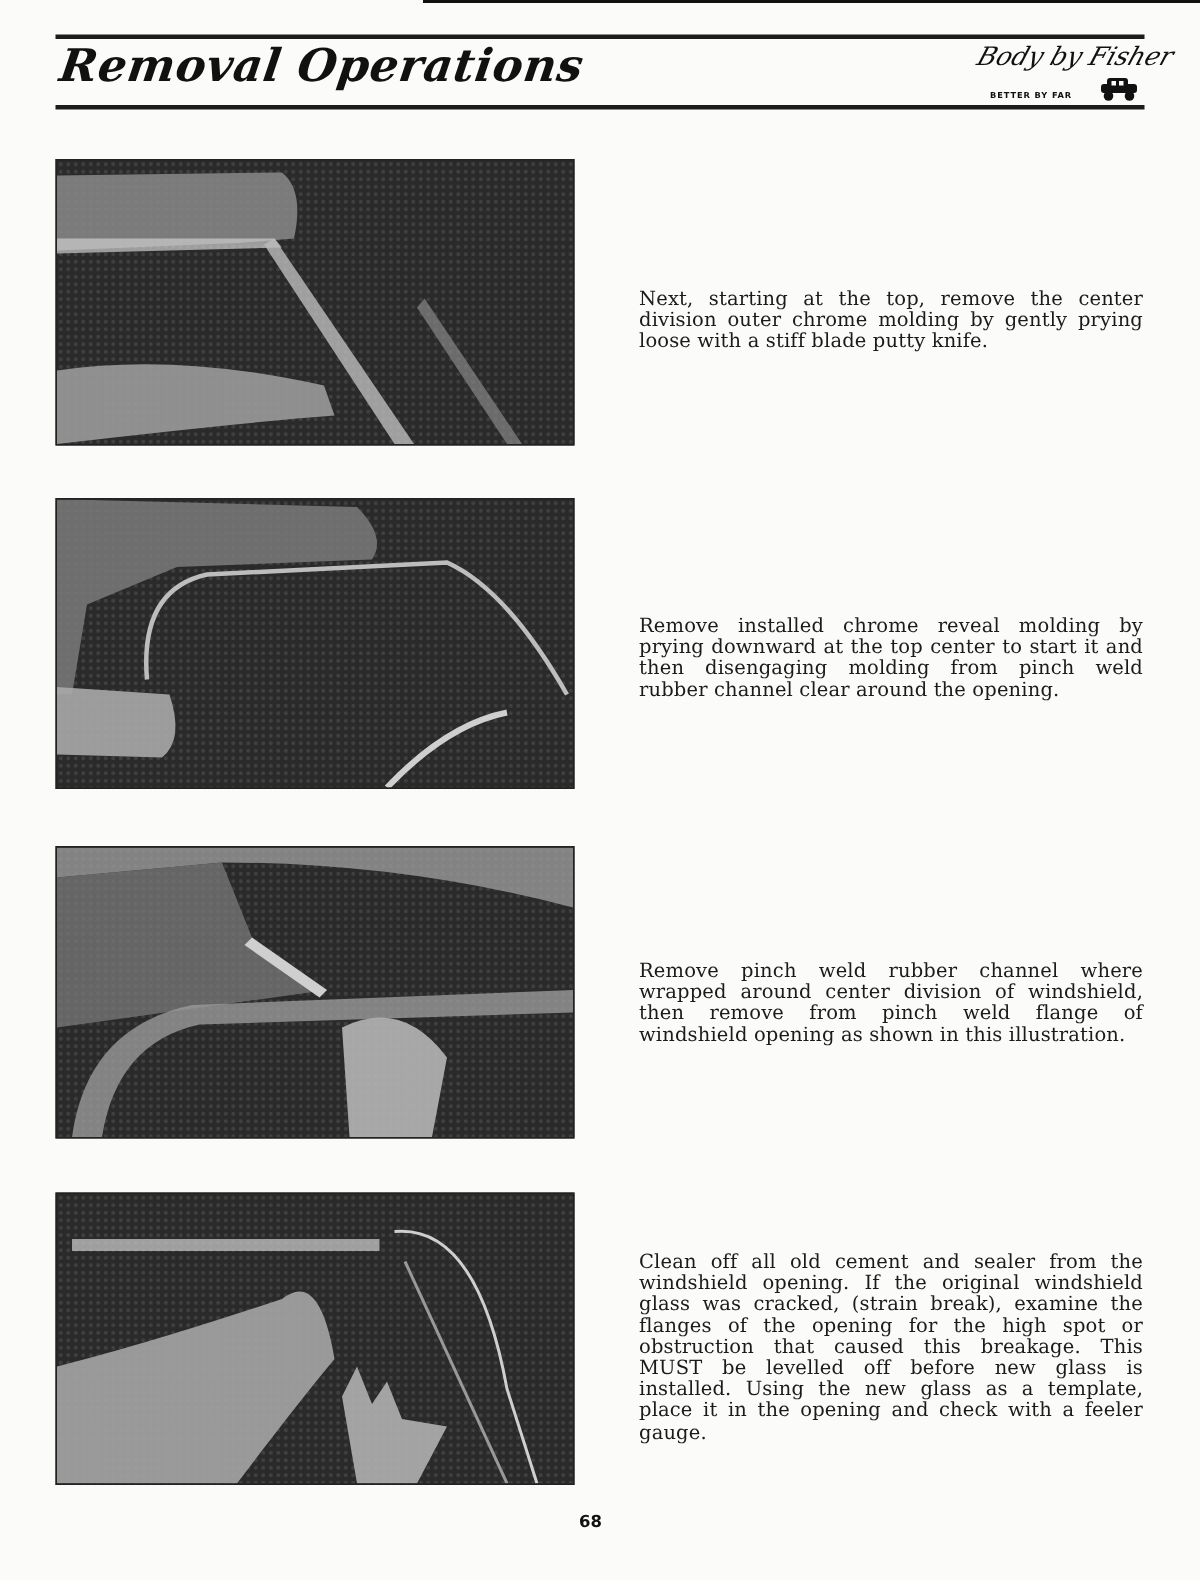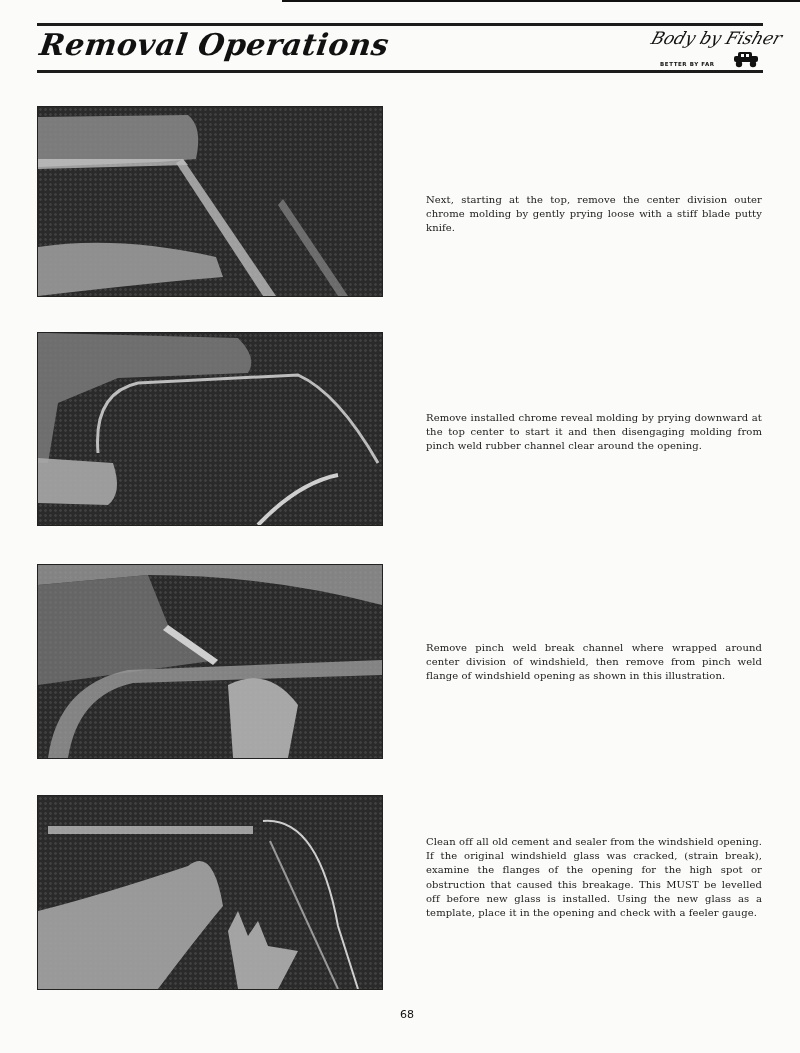--- a/index.html
+++ b/index.html
@@ -35,26 +35,26 @@
     border: 1px solid #222; overflow: hidden;
     background-color: #2a2a2a;
     background-image:
       radial-gradient(circle at 50% 50%, rgba(255,255,255,0.10) 1px, transparent 1.6px);
     background-size: 5px 5px;
   }
   .photo svg { display: block; width: 100%; height: 100%; }
   .caption {
     position: absolute; left: 426px; width: 336px;
     font-family: "DejaVu Serif", "Liberation Serif", serif;
-    font-size: 10px; line-height: 14.2px; text-align: justify; color: #1b1b1b;
+    font-size: 13px; line-height: 14.2px; text-align: justify; color: #1b1b1b;
     letter-spacing: 0.1px;
   }
   .page-number {
-    position: absolute; left: 400px; top: 1008px;
-    font-family: "DejaVu Sans", sans-serif; font-weight: normal; font-size: 11px; color: #111;
+    position: absolute; left: 386px; top: 1008px;
+    font-family: "DejaVu Sans", sans-serif; font-weight: bold; font-size: 11px; color: #111;
   }
 </style>
 </head>
 <body>
 
 <div class="top-edge"></div>
 <div class="rule top"></div>
 <div class="rule bottom"></div>
 
 <div class="page-title">Removal Operations</div>
@@ -95,21 +95,21 @@
 
 <div class="photo" style="top:564px;height:193px;">
   <svg viewBox="0 0 344 193" preserveAspectRatio="none">
     <path d="M0,0 L344,0 L344,40 Q230,10 110,10 L0,20 Z" fill="#9a9a9a" opacity="0.8"></path>
     <path d="M0,20 L110,10 L130,60 L180,95 L0,120 Z" fill="#7a7a7a" opacity="0.75"></path>
     <path d="M10,193 Q20,120 90,105 L344,95 L344,110 L95,118 Q40,130 30,193 Z" fill="#9a9a9a" opacity="0.8"></path>
     <path d="M190,120 Q230,100 260,140 L250,193 L195,193 Z" fill="#b5b5b5" opacity="0.9"></path>
     <path d="M130,60 L180,95 L175,100 L125,65 Z" fill="#cfcfcf"></path>
   </svg>
 </div>
-<div class="caption" style="top:641px;">Remove pinch weld break channel where wrapped around center division of windshield, then remove from pinch weld flange of windshield opening as shown in this illustration.</div>
+<div class="caption" style="top:641px;">Remove pinch weld rubber channel where wrapped around center division of windshield, then remove from pinch weld flange of windshield opening as shown in this illustration.</div>
 
 <div class="photo" style="top:795px;height:193px;">
   <svg viewBox="0 0 344 193" preserveAspectRatio="none">
     <path d="M10,30 L215,30 L215,38 L10,38 Z" fill="#bdbdbd" opacity="0.8"></path>
     <path d="M0,115 Q60,100 150,70 Q175,50 185,110 Q160,140 120,193 L0,193 Z" fill="#a5a5a5" opacity="0.9"></path>
     <path d="M190,135 L200,115 L210,140 L220,125 L230,150 L260,155 L240,193 L200,193 Z" fill="#b0b0b0" opacity="0.9"></path>
     <path d="M225,25 Q280,20 300,130 L320,193" stroke="#cfcfcf" stroke-width="2" fill="none"></path>
     <path d="M232,45 L300,193" stroke="#999" stroke-width="2" fill="none"></path>
   </svg>
 </div>

